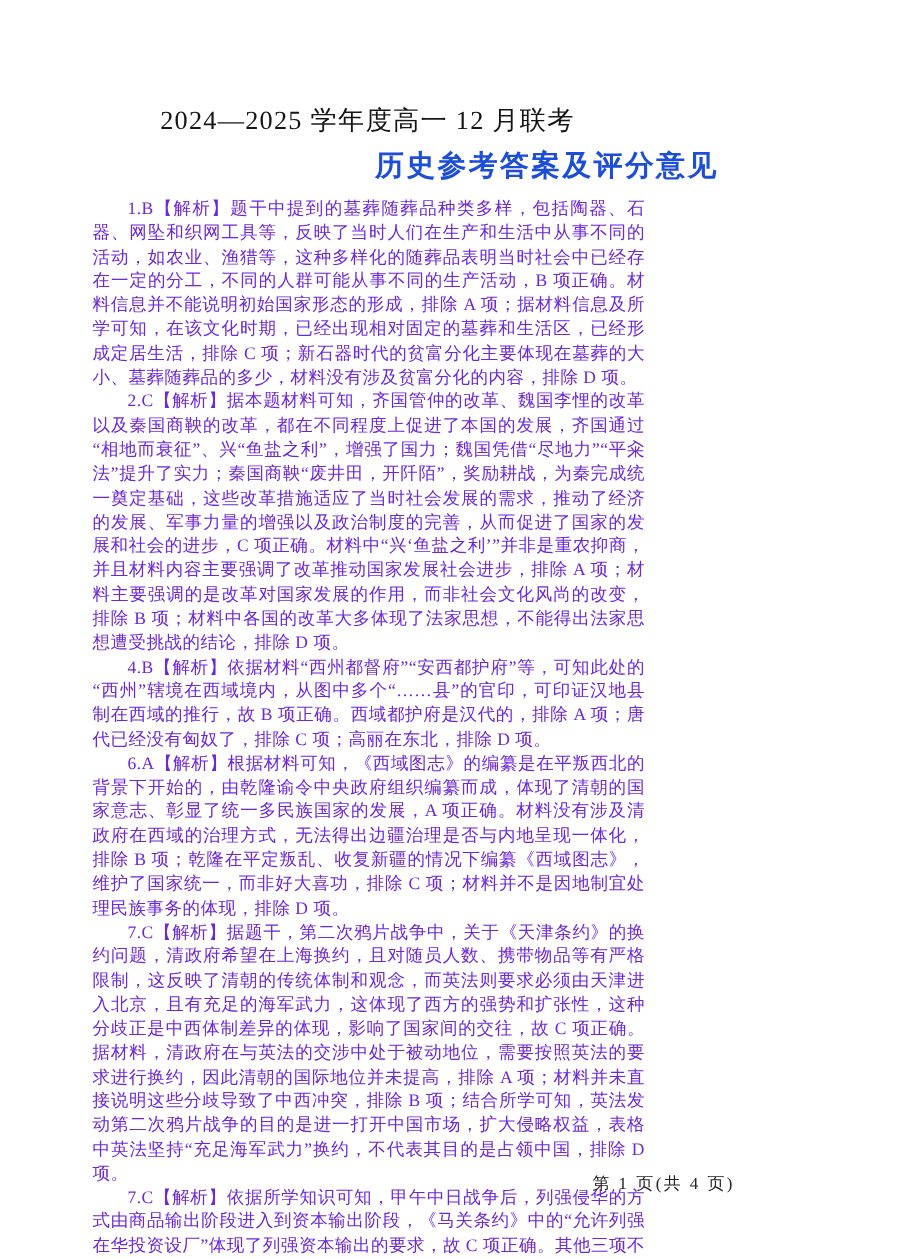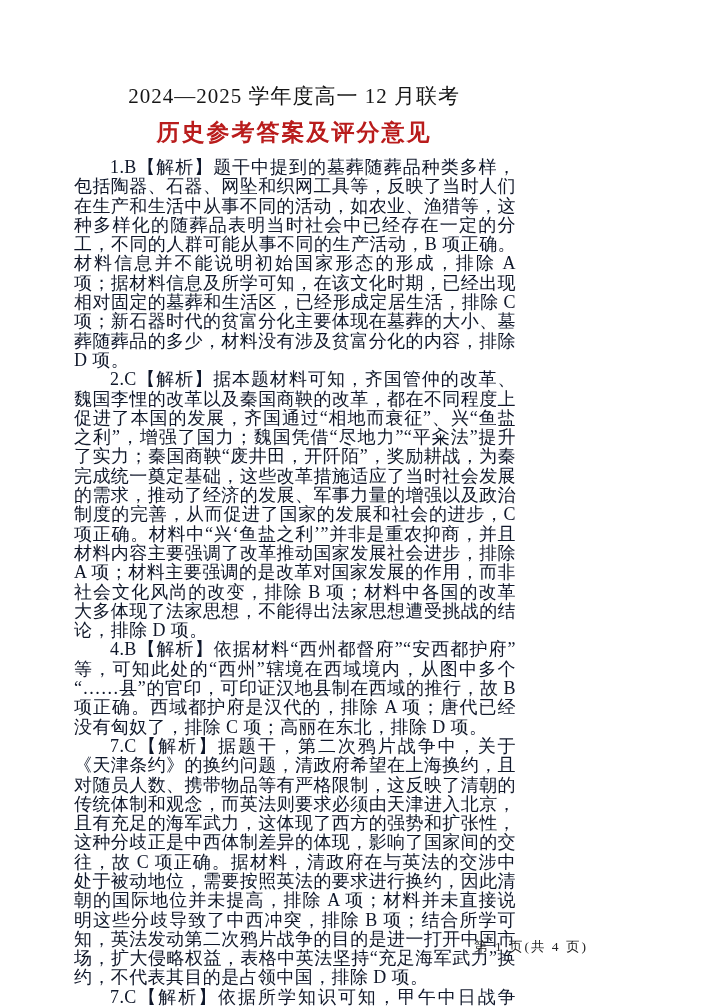--- a/index.html
+++ b/index.html
@@ -23,38 +23,39 @@
   }
   .doc-title {
     margin: 0;
     font-size: 21px;
     font-weight: normal;
     letter-spacing: 1px;
     font-family: "Liberation Serif", serif;
     color: #151515;
   }
   .doc-subtitle {
-    margin: 7px 0 0 0;
+    margin: 7px 13px 0 0;
     font-size: 23px;
     font-weight: bold;
     letter-spacing: 2px;
     font-family: "Liberation Sans", sans-serif;
-    color: #b91c1c;
+    color: #1d4ed8;
+    text-align: right;
   }
   .content {
     margin: 10px 72px 0 74px;
   }
   .answer {
     margin: 0;
-    font-size: 18px;
+    font-size: 14px;
     line-height: 19.3px;
     text-align: justify;
     text-justify: inter-ideograph;
     text-indent: 2em;
-    color: #0f172a;
+    color: #6d28d9;
     letter-spacing: 0.4px;
   }
   .doc-footer {
     position: absolute;
     left: 16px;
     right: 0;
     top: 938px;
     text-align: right;
     font-size: 13.5px;
     letter-spacing: 2px;
@@ -69,19 +70,20 @@
 
   <div class="doc-header">
     <h1 class="doc-title">2024—2025 学年度高一 12 月联考</h1>
     <h2 class="doc-subtitle">历史参考答案及评分意见</h2>
   </div>
 
   <div class="content">
     <p class="answer">1.B【解析】题干中提到的墓葬随葬品种类多样，包括陶器、石器、网坠和织网工具等，反映了当时人们在生产和生活中从事不同的活动，如农业、渔猎等，这种多样化的随葬品表明当时社会中已经存在一定的分工，不同的人群可能从事不同的生产活动，B 项正确。材料信息并不能说明初始国家形态的形成，排除 A 项；据材料信息及所学可知，在该文化时期，已经出现相对固定的墓葬和生活区，已经形成定居生活，排除 C 项；新石器时代的贫富分化主要体现在墓葬的大小、墓葬随葬品的多少，材料没有涉及贫富分化的内容，排除 D 项。</p>
     <p class="answer">2.C【解析】据本题材料可知，齐国管仲的改革、魏国李悝的改革以及秦国商鞅的改革，都在不同程度上促进了本国的发展，齐国通过“相地而衰征”、兴“鱼盐之利”，增强了国力；魏国凭借“尽地力”“平籴法”提升了实力；秦国商鞅“废井田，开阡陌”，奖励耕战，为秦完成统一奠定基础，这些改革措施适应了当时社会发展的需求，推动了经济的发展、军事力量的增强以及政治制度的完善，从而促进了国家的发展和社会的进步，C 项正确。材料中“兴‘鱼盐之利’”并非是重农抑商，并且材料内容主要强调了改革推动国家发展社会进步，排除 A 项；材料主要强调的是改革对国家发展的作用，而非社会文化风尚的改变，排除 B 项；材料中各国的改革大多体现了法家思想，不能得出法家思想遭受挑战的结论，排除 D 项。</p>
     <p class="answer">4.B【解析】依据材料“西州都督府”“安西都护府”等，可知此处的“西州”辖境在西域境内，从图中多个“……县”的官印，可印证汉地县制在西域的推行，故 B 项正确。西域都护府是汉代的，排除 A 项；唐代已经没有匈奴了，排除 C 项；高丽在东北，排除 D 项。</p>
+    <p class="answer">6.A【解析】根据材料可知，《西域图志》的编纂是在平叛西北的背景下开始的，由乾隆谕令中央政府组织编纂而成，体现了清朝的国家意志、彰显了统一多民族国家的发展，A 项正确。材料没有涉及清政府在西域的治理方式，无法得出边疆治理是否与内地呈现一体化，排除 B 项；乾隆在平定叛乱、收复新疆的情况下编纂《西域图志》，维护了国家统一，而非好大喜功，排除 C 项；材料并不是因地制宜处理民族事务的体现，排除 D 项。</p>
     <p class="answer">7.C【解析】据题干，第二次鸦片战争中，关于《天津条约》的换约问题，清政府希望在上海换约，且对随员人数、携带物品等有严格限制，这反映了清朝的传统体制和观念，而英法则要求必须由天津进入北京，且有充足的海军武力，这体现了西方的强势和扩张性，这种分歧正是中西体制差异的体现，影响了国家间的交往，故 C 项正确。据材料，清政府在与英法的交涉中处于被动地位，需要按照英法的要求进行换约，因此清朝的国际地位并未提高，排除 A 项；材料并未直接说明这些分歧导致了中西冲突，排除 B 项；结合所学可知，英法发动第二次鸦片战争的目的是进一打开中国市场，扩大侵略权益，表格中英法坚持“充足海军武力”换约，不代表其目的是占领中国，排除 D 项。</p>
     <p class="answer">7.C【解析】依据所学知识可知，甲午中日战争后，列强侵华的方式由商品输出阶段进入到资本输出阶段，《马关条约》中的“允许列强在华投资设厂”体现了列强资本输出的要求，故 C 项正确。其他三项不符合</p>
   </div>
 
   <div class="doc-footer">第 1 页(共 4 页)</div>
 
 </div>
 
 </body></html>

